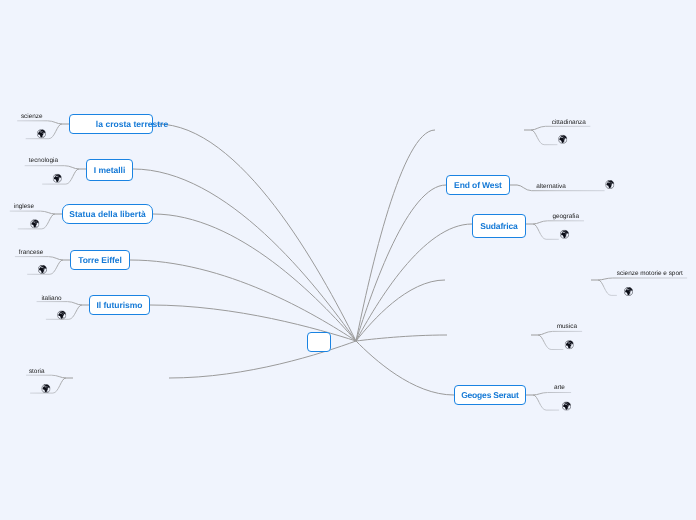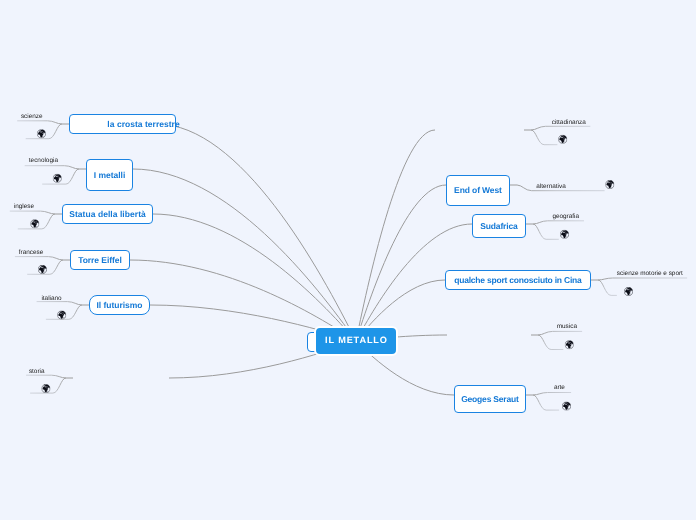--- a/index.html
+++ b/index.html
@@ -202,35 +202,33 @@
         <use href="#globe-icon" x="41.4" y="384.1" width="9" height="9"></use>
         <use href="#globe-icon" x="558.2" y="134.8" width="9" height="9"></use>
         <use href="#globe-icon" x="605.3" y="180" width="9" height="9"></use>
         <use href="#globe-icon" x="560" y="229.8" width="9" height="9"></use>
         <use href="#globe-icon" x="624" y="287" width="9" height="9"></use>
         <use href="#globe-icon" x="564.8" y="340.2" width="9" height="9"></use>
         <use href="#globe-icon" x="562" y="401.6" width="9" height="9"></use>
       </g>
   </svg>
 <div class="node" style="left: 306.8px; top: 331.8px; width: 24px; height: 20px;"></div>
-    <div class="node" style="left: 69px; top: 114px; width: 107px; height: 20px; letter-spacing: 0.026px; text-indent: 0.026px; padding-left: 42px;">la crosta terrestre</div>
+    <div class="node" style="left: 69px; top: 114px; width: 84px; height: 20px; letter-spacing: 0.026px; text-indent: 0.026px; padding-left: 42px;">la crosta terrestre</div>
     <div class="sublabel" style="left: 20.9px; top: 113.9px;">scienze</div>
-    <div class="node" style="left: 86px; top: 159px; width: 47px; height: 32px; letter-spacing: -0.007px; text-indent: -0.007px; text-align: center;">I metalli</div>
+    <div class="node" style="left: 86px; top: 159px; width: 47px; height: 22px; letter-spacing: -0.007px; text-indent: -0.007px; text-align: center;">I metalli</div>
     <div class="sublabel" style="left: 28.8px; top: 158.4px;">tecnologia</div>
-    <div class="node" style="left: 62px; top: 204px; width: 91px; height: 20px; letter-spacing: 0.048px; text-indent: 0.048px;">Statua della libertà</div>
+    <div class="node" style="left: 62px; top: 204px; width: 91px; height: 20px; letter-spacing: 0.048px; text-indent: 0.048px; border-radius: 7px;">Statua della libertà</div>
     <div class="sublabel" style="left: 13.8px; top: 204.4px;">inglese</div>
     <div class="node" style="left: 70px; top: 250px; width: 60px; height: 20px; letter-spacing: -0.05px; text-indent: -0.05px;">Torre Eiffel</div>
     <div class="sublabel" style="left: 18.8px; top: 250.1px;">francese</div>
-    <div class="node" style="left: 89px; top: 295px; width: 61px; height: 20px; letter-spacing: -0.016px; text-indent: -0.016px; border-radius: 8px;">Il futurismo</div>
+    <div class="node" style="left: 89px; top: 295px; width: 61px; height: 20px; letter-spacing: -0.016px; text-indent: -0.016px;">Il futurismo</div>
     <div class="sublabel" style="left: 41.4px; top: 295.5px;">italiano</div>
     <div class="sublabel" style="left: 28.9px; top: 368.6px;">storia</div>
     <div class="sublabel" style="left: 551.7px; top: 119.9px;">cittadinanza</div>
-    <div class="node" style="left: 446px; top: 175px; width: 64px; height: 31px; letter-spacing: -0.117px; text-indent: -0.117px;">End of West</div>
+    <div class="node" style="left: 446px; top: 175px; width: 64px; height: 20px; letter-spacing: -0.117px; text-indent: -0.117px;">End of West</div>
     <div class="sublabel" style="left: 536.3px; top: 184.1px;">alternativa</div>
     <div class="node" style="left: 472px; top: 214px; width: 54px; height: 24px; letter-spacing: -0.131px; text-indent: -0.131px;">Sudafrica</div>
     <div class="sublabel" style="left: 552.4px; top: 214.1px;">geografia</div>
-    <div class="node" style="left: 445px; top: 270px; width: 146px; height: 20px; letter-spacing: -0.211px; text-indent: -0.211px;">qualche sport conosciuto in Cina</div>
     <div class="sublabel" style="left: 616.8px; top: 270.5px;">scienze motorie e sport</div>
     <div class="sublabel" style="left: 556.7px; top: 324.1px;">musica</div>
-    <div class="node" style="left: 454px; top: 385px; width: 72px; height: 28px; letter-spacing: -0.192px; text-indent: -0.192px;">Geoges Seraut</div>
+    <div class="node" style="left: 454px; top: 385px; width: 72px; height: 20px; letter-spacing: -0.192px; text-indent: -0.192px;">Geoges Seraut</div>
     <div class="sublabel" style="left: 553.9px; top: 385.1px;">arte</div>
-    <div class="node root" style="left: 314px; top: 326px; width: 84px; height: 30px;">IL METALLO</div>
   </div>
 
 </body></html>

